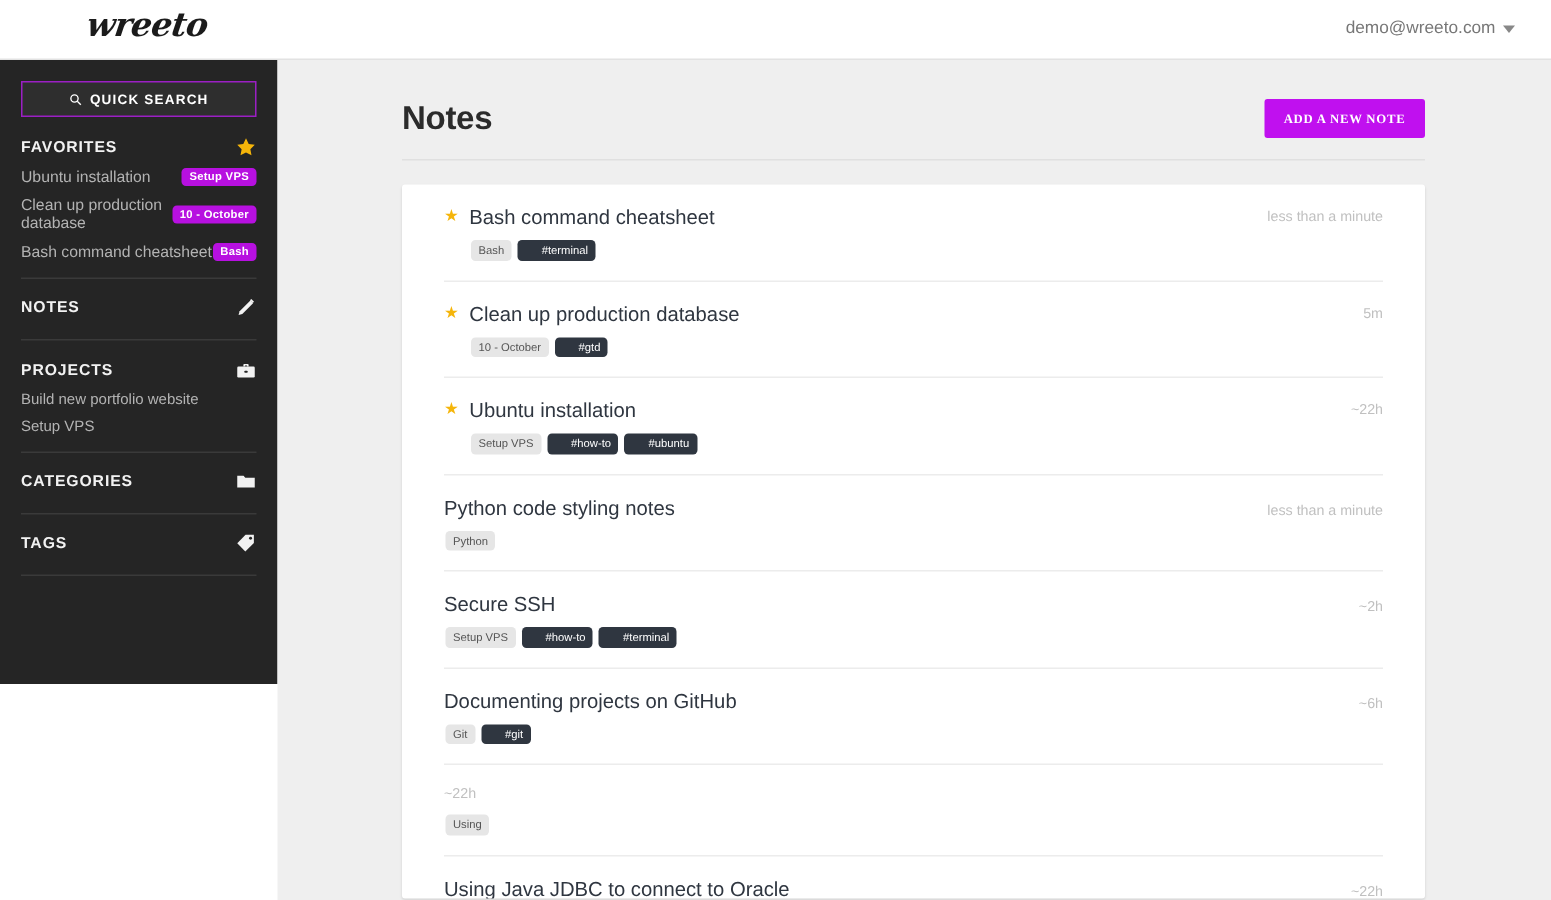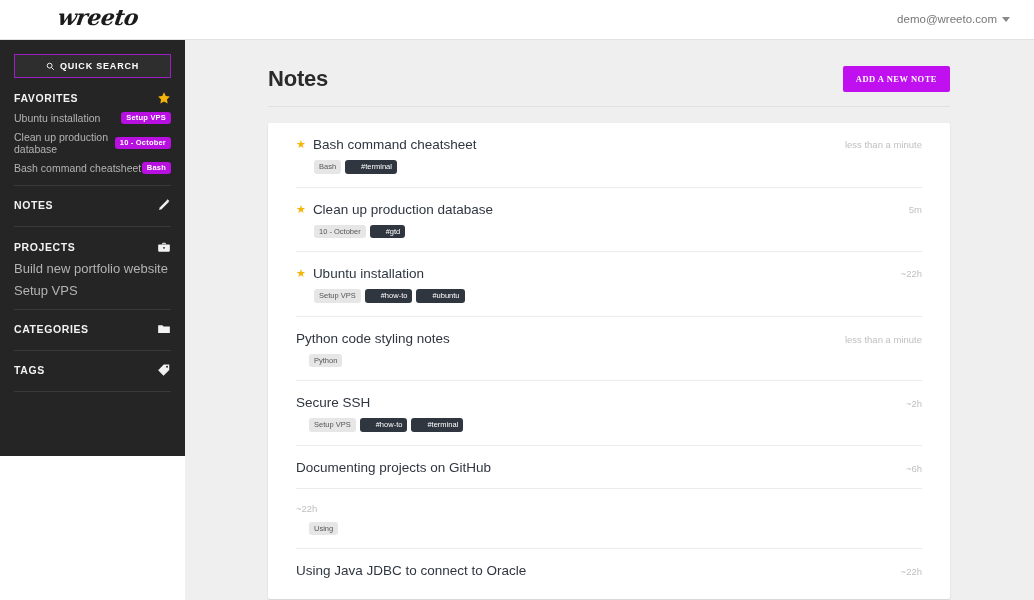--- a/index.html
+++ b/index.html
@@ -110,21 +110,21 @@
     color: #ffffff;
     font-size: 7.5px;
     font-weight: 700;
     border-radius: 3px;
     padding: 2px 5px 2px 5px;
     line-height: 1;
     letter-spacing: 0.2px;
     white-space: nowrap;
   }
   .sb-proj {
-    font-size: 13px;
+    font-size: 10px;
     color: #b3b3b3;
     margin-top: 7px;
     cursor: pointer;
   }
   .sb-section.plain { padding: 12px 0 11px 0; }
 
   
   .main {
     position: absolute;
     left: 185px;
@@ -200,21 +200,21 @@
   }
   .note-time {
     font-size: 9.5px;
     color: #c0c0c0;
     white-space: nowrap;
   }
   .tags {
     display: flex;
     gap: 4px;
     margin-top: 8px;
-    margin-left: 13px;
+    margin-left: 1px;
   }
   .note.fav .tags { margin-left: 18px; }
   .tag {
     font-size: 7.5px;
     border-radius: 3px;
     padding: 3px 5px;
     line-height: 1;
     white-space: nowrap;
   }
   .tag.cat {
@@ -387,20 +387,24 @@
           <span class="tag hash">#terminal</span>
         </div>
       </div>
       <div class="note">
         <div class="note-top">
           <div class="note-title-wrap">
             <span class="note-title">Documenting projects on GitHub</span>
           </div>
           <span class="note-time">~6h</span>
         </div>
+        <div class="tags">
+          <span class="tag cat">Git</span>
+          <span class="tag hash">#git</span>
+        </div>
       </div>
       <div class="note">
         <div class="note-top">
           <span class="note-time">~22h</span>
         </div>
         <div class="tags">
           <span class="tag cat">Using</span>
         </div>
       </div>
       <div class="note">

